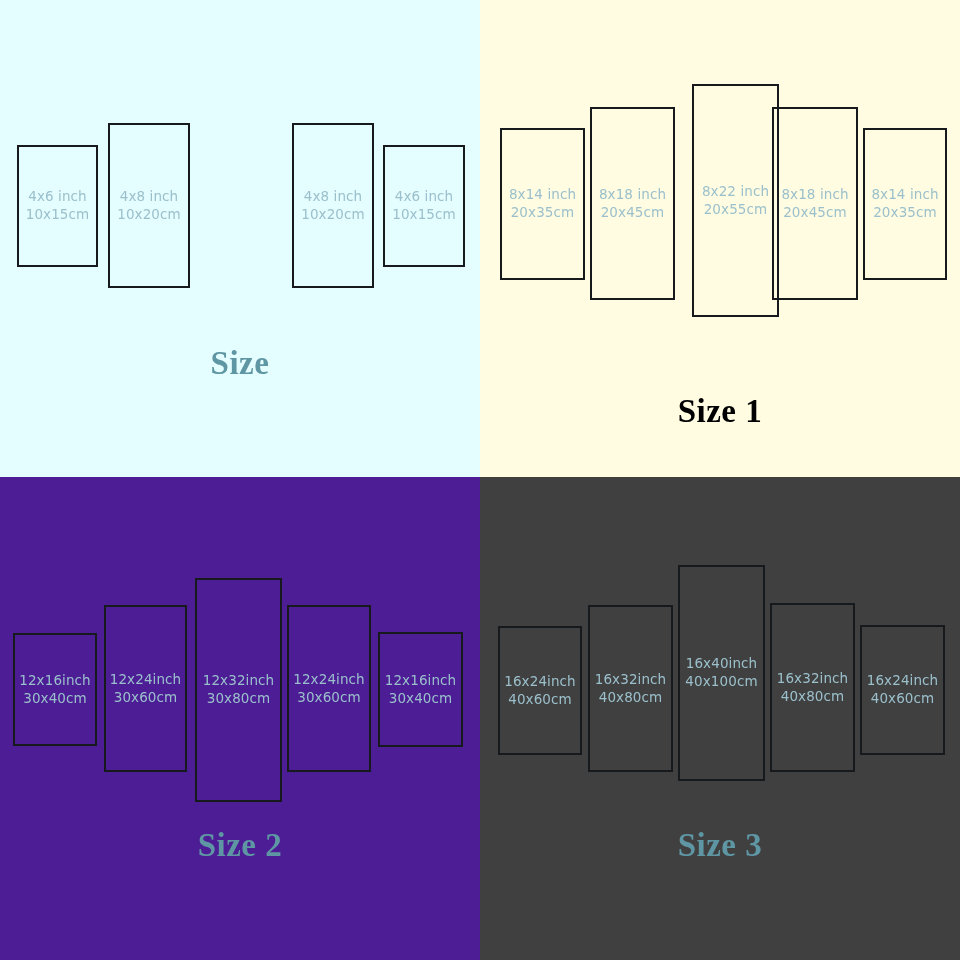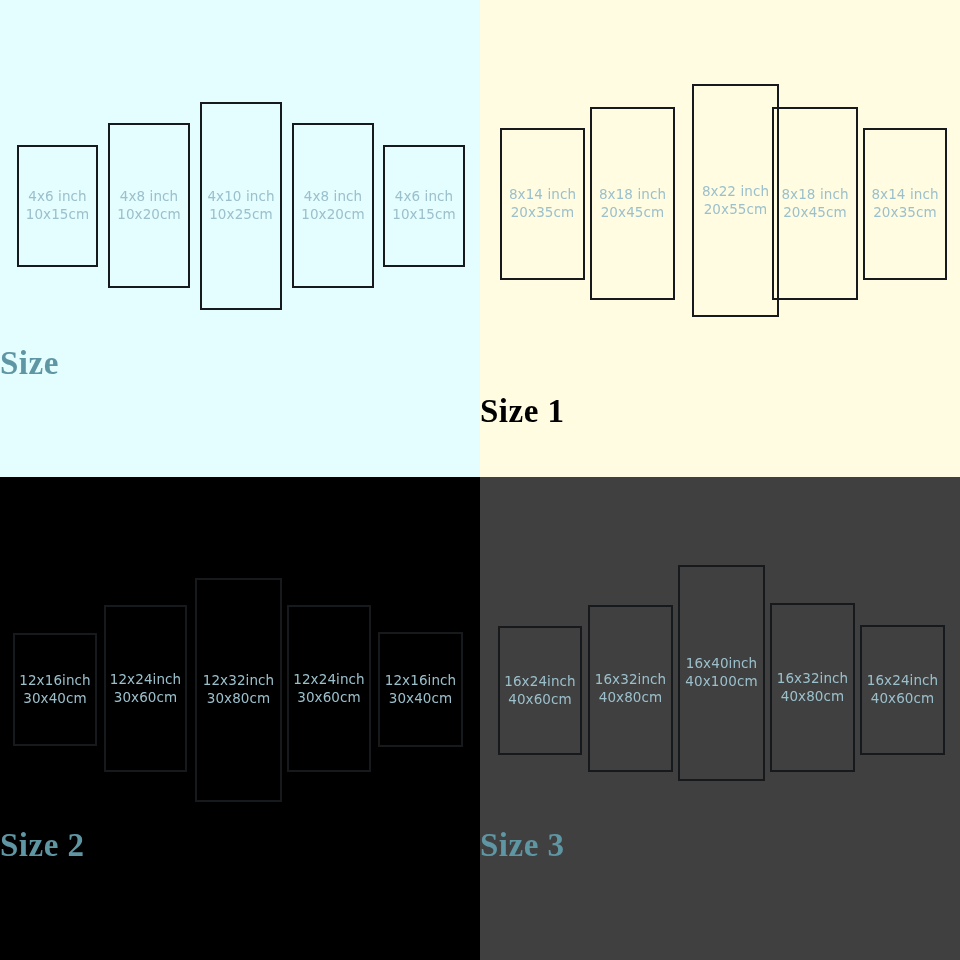--- a/index.html
+++ b/index.html
@@ -47,20 +47,21 @@
     color: #9bc0cc;
     white-space: nowrap;
     letter-spacing: 0.1px;
   }
   .panel-label .ln {
     display: block;
   }
   .group-title {
     position: absolute;
     width: 480px;
+    text-align: center;
     font-family: "Liberation Serif", "DejaVu Serif", serif;
     font-weight: bold;
     font-size: 33px;
     color: #5f96a4;
     letter-spacing: 0.5px;
   }
 </style>
 </head>
 <body>
 
@@ -72,26 +73,20 @@
             <span class="ln">4x6 inch</span>
             <span class="ln">10x15cm</span>
           </div>
         </div>
         <div class="panel" style="left: 108px; top: 123px; width: 82px; height: 165px; border-color: rgb(22, 26, 28);">
           <div class="panel-label" style="color: rgb(155, 192, 204);">
             <span class="ln">4x8 inch</span>
             <span class="ln">10x20cm</span>
           </div>
         </div>
-        <div class="panel" style="left: 200px; top: 102px; width: 82px; height: 208px; border-color: rgb(22, 26, 28);">
-          <div class="panel-label" style="color: rgb(155, 192, 204);">
-            <span class="ln">4x10 inch</span>
-            <span class="ln">10x25cm</span>
-          </div>
-        </div>
         <div class="panel" style="left: 292px; top: 123px; width: 82px; height: 165px; border-color: rgb(22, 26, 28);">
           <div class="panel-label" style="color: rgb(155, 192, 204);">
             <span class="ln">4x8 inch</span>
             <span class="ln">10x20cm</span>
           </div>
         </div>
         <div class="panel" style="left: 383px; top: 145px; width: 82px; height: 122px; border-color: rgb(22, 26, 28);">
           <div class="panel-label" style="color: rgb(155, 192, 204);">
             <span class="ln">4x6 inch</span>
             <span class="ln">10x15cm</span>
@@ -128,21 +123,21 @@
         </div>
         <div class="panel" style="left: 383px; top: 128px; width: 84px; height: 152px; border-color: rgb(22, 26, 28);">
           <div class="panel-label" style="color: rgb(155, 192, 204);">
             <span class="ln">8x14 inch</span>
             <span class="ln">20x35cm</span>
           </div>
         </div>
       </div>
     <div class="group-title" style="color: #000000; top: 345px; margin-top: 48px;">Size 1</div>
   </div>
-  <div class="quadrant" id="q-bot-left" style="background: #000000;">
+  <div class="quadrant" id="q-bot-left" style="background: #4c1d95;">
     <div class="panel-group">
         <div class="panel" style="left: 13px; top: 156px; width: 84px; height: 113px; border-color: rgb(22, 26, 28);">
           <div class="panel-label" style="color: rgb(155, 192, 204);">
             <span class="ln">12x16inch</span>
             <span class="ln">30x40cm</span>
           </div>
         </div>
         <div class="panel" style="left: 104px; top: 128px; width: 83px; height: 167px; border-color: rgb(22, 26, 28);">
           <div class="panel-label" style="color: rgb(155, 192, 204);">
             <span class="ln">12x24inch</span>

